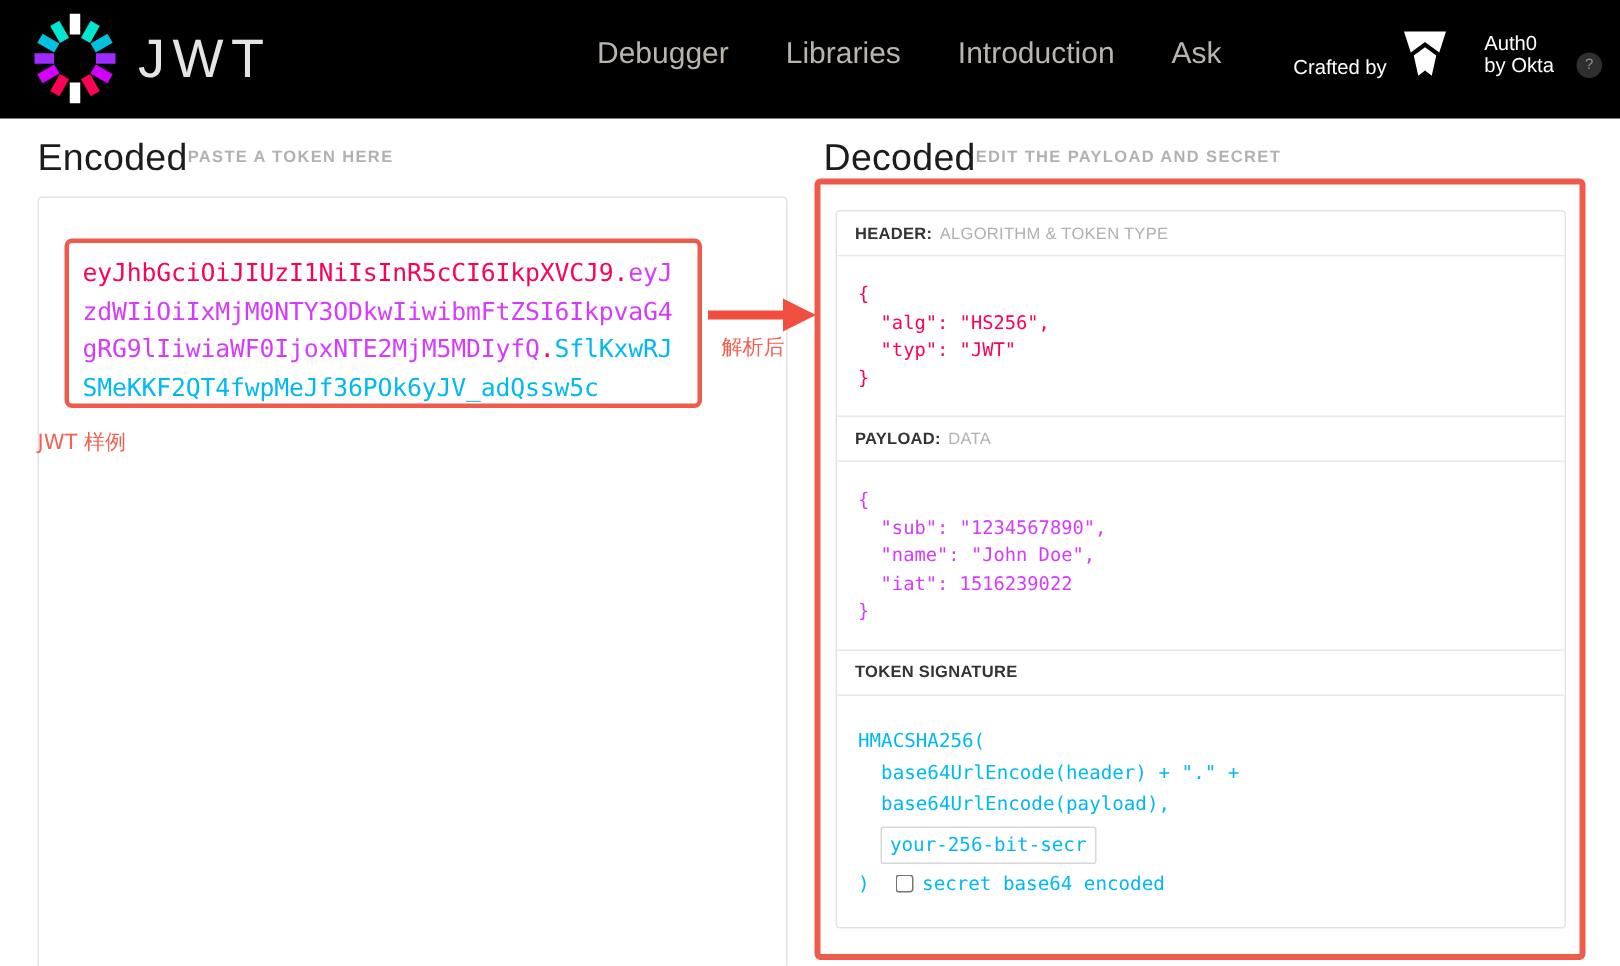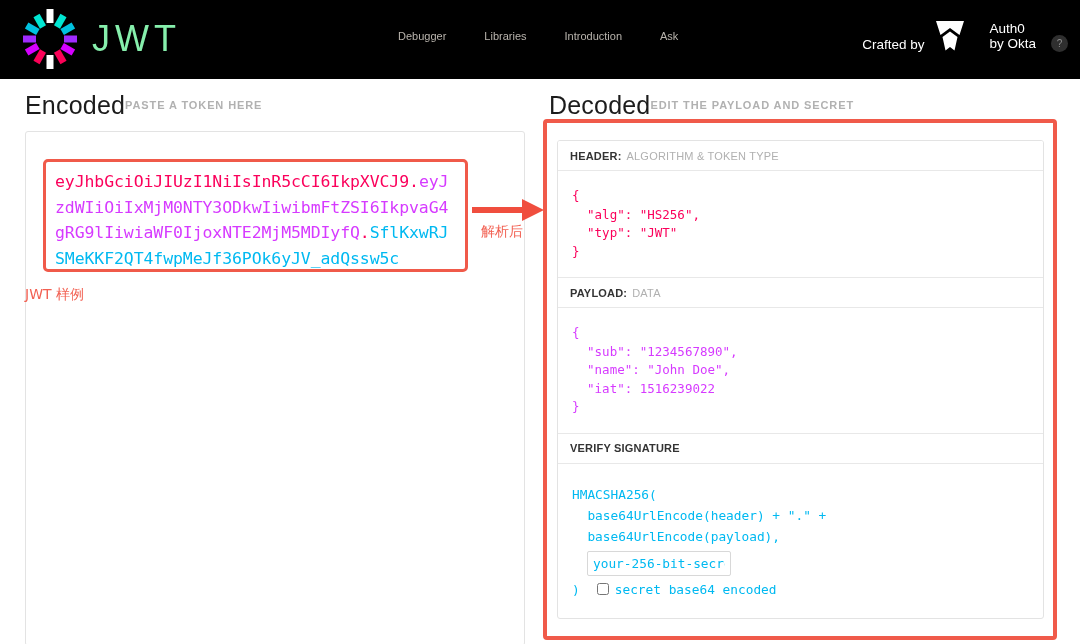--- a/index.html
+++ b/index.html
@@ -16,35 +16,35 @@
     position: absolute; left: 0; top: 0;
     width: 1080px; height: 79px;
     background: #000000;
   }
   .brand {
     position: absolute; left: 22px; top: 9px;
     display: flex; align-items: center; gap: 14px;
   }
   .logo-mark { width: 56px; height: 60px; display: block; }
   .logo-word {
-    color: #86efac;
+    color: #e5e5e5;
     font-size: 36px;
     letter-spacing: 5px;
     font-weight: 300;
     line-height: 1;
     font-family: "Liberation Sans", sans-serif;
   }
 
   .nav {
     position: absolute; left: 398px; top: 26px;
     display: flex; gap: 38px;
   }
   .nav a {
     color: #b9b4ad;
-    font-size: 11px;
+    font-size: 20px;
     text-decoration: none;
     line-height: 20px;
     white-space: nowrap;
   }
 
   .crafted {
     position: absolute; right: 12px; top: 20px;
     display: flex; align-items: flex-end; gap: 11px;
   }
   .crafted-label { color: #ffffff; font-size: 13.5px; }
@@ -286,21 +286,21 @@
     <span class="v">DATA</span>
   </div>
   <div class="dec-body body-pld">{
   "sub": "1234567890",
   "name": "John Doe",
   "iat": 1516239022
 }</div>
   <div class="sep"></div>
 
   <div class="dec-label">
-    <span class="k">VERIFY SIGNATURE</span>
+    <span class="k">TOKEN SIGNATURE</span>
   </div>
 
   <div class="sig-body">
     <div class="sig-line">HMACSHA256(</div>
     <div class="sig-line">  base64UrlEncode(header) + "." +</div>
     <div class="sig-line">  base64UrlEncode(payload),</div>
     <input class="secret-input" type="text" value="your-256-bit-secret" style="">
     <div class="sig-check-row">
       <span>)</span>
       <input type="checkbox" style="">

